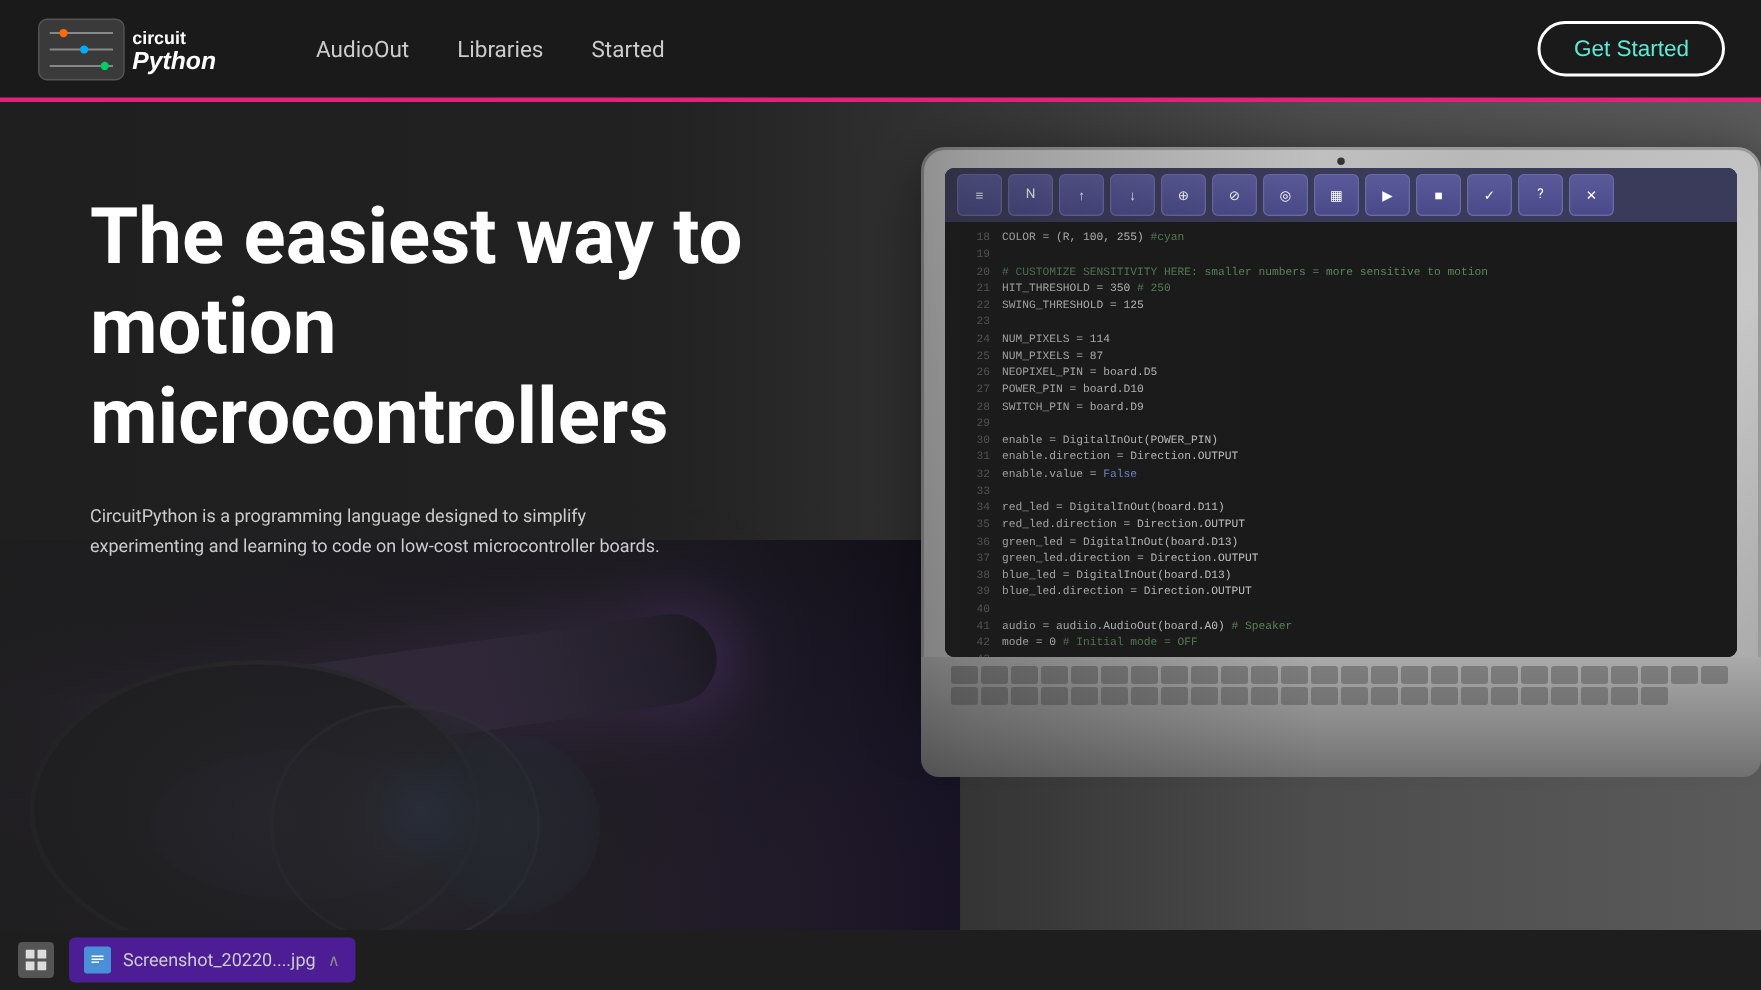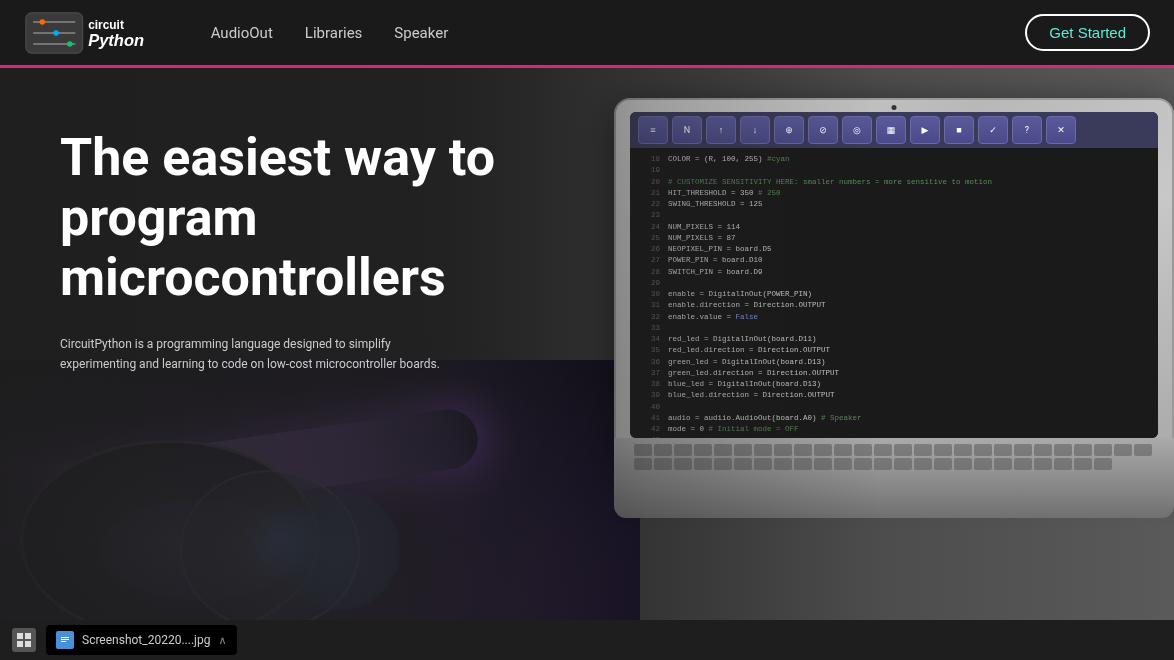--- a/index.html
+++ b/index.html
@@ -281,21 +281,21 @@
       display: flex;
       align-items: center;
       justify-content: center;
       color: #fff;
       font-size: 11px;
     }
 
     .taskbar-file-item {
       display: flex;
       align-items: center;
-      background: #000000;
+      background: #4c1d95;
       border-radius: 4px;
       padding: 3px 10px;
       gap: 8px;
       height: 30px;
     }
 
     .taskbar-file-icon {
       width: 18px;
       height: 18px;
       background: #4a90d9;
@@ -396,21 +396,21 @@
       <circle cx="50" cy="36" r="3" fill="#00cc66"></circle>
 
       <text x="70" y="20" font-family="Arial" font-size="13" font-weight="700" fill="#ffffff">circuit</text>
       <text x="70" y="38" font-family="Arial" font-size="18" font-weight="900" font-style="italic" fill="#ffffff">Python</text>
     </svg>
   </div>
 
   <div class="navbar-links">
     <a class="nav-link">AudioOut</a>
     <a class="nav-link">Libraries</a>
-    <a class="nav-link">Speaker</a>
+    <a class="nav-link">Started</a>
   </div>
 
   <div class="navbar-cta">
     <button class="get-started-btn">Get Started</button>
   </div>
 </nav>
 
 <section class="hero">
 
   <div class="hero-bg"></div>
@@ -424,21 +424,21 @@
 
     <div style="position:absolute; bottom:30px; left:180px; width:180px; height:160px; background: radial-gradient(ellipse, #6a6a8a 0%, #4a4a6a 50%, transparent 100%); border-radius:50%; border:2px solid #7a7a9a; opacity:0.7;"></div>
     <div style="position:absolute; bottom:50px; left:280px; width:120px; height:120px; background: radial-gradient(ellipse, #5a7aaa 0%, #3a5a8a 60%, transparent 100%); border-radius:50%; opacity:0.5;"></div>
 
     <div style="position:absolute; bottom:80px; left:240px; width:80px; height:80px; background: radial-gradient(circle, rgba(100,150,255,0.6) 0%, rgba(100,150,255,0) 70%); border-radius:50%;"></div>
   </div>
 
   <div class="hero-overlay"></div>
 
   <div class="hero-content">
-    <h1 class="hero-title">The easiest way to program microcontrollers</h1>
+    <h1 class="hero-title">The easiest way to motion microcontrollers</h1>
     <p class="hero-description">CircuitPython is a programming language designed to simplify experimenting and learning to code on low-cost microcontroller boards.</p>
   </div>
 
   <div class="hero-laptop">
     <div class="laptop-outer">
 
       <div style="position:absolute; top:5px; left:50%; transform:translateX(-50%); width:5px; height:5px; background:#333; border-radius:50%;"></div>
       <div class="laptop-screen-bezel">
 
         <div class="mu-toolbar">

